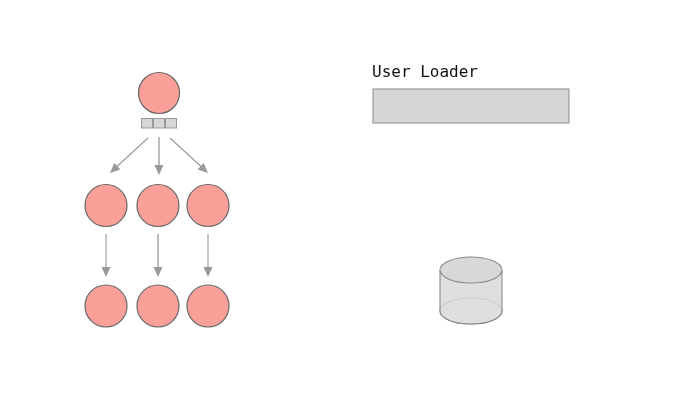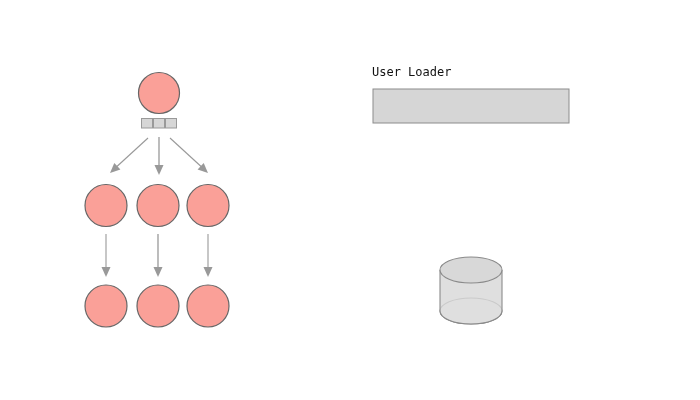--- a/index.html
+++ b/index.html
@@ -19,21 +19,21 @@
     position: absolute;
     left: 0;
     top: 0;
     width: 700px;
     height: 400px;
   }
   .loader-label {
     position: absolute;
     left: 372px;
     top: 65px;
-    font-size: 12px;
+    font-size: 16px;
     line-height: 14px;
     color: #111111;
     white-space: pre;
   }
 </style>
 </head>
 <body>
 
 <div class="canvas">
 

